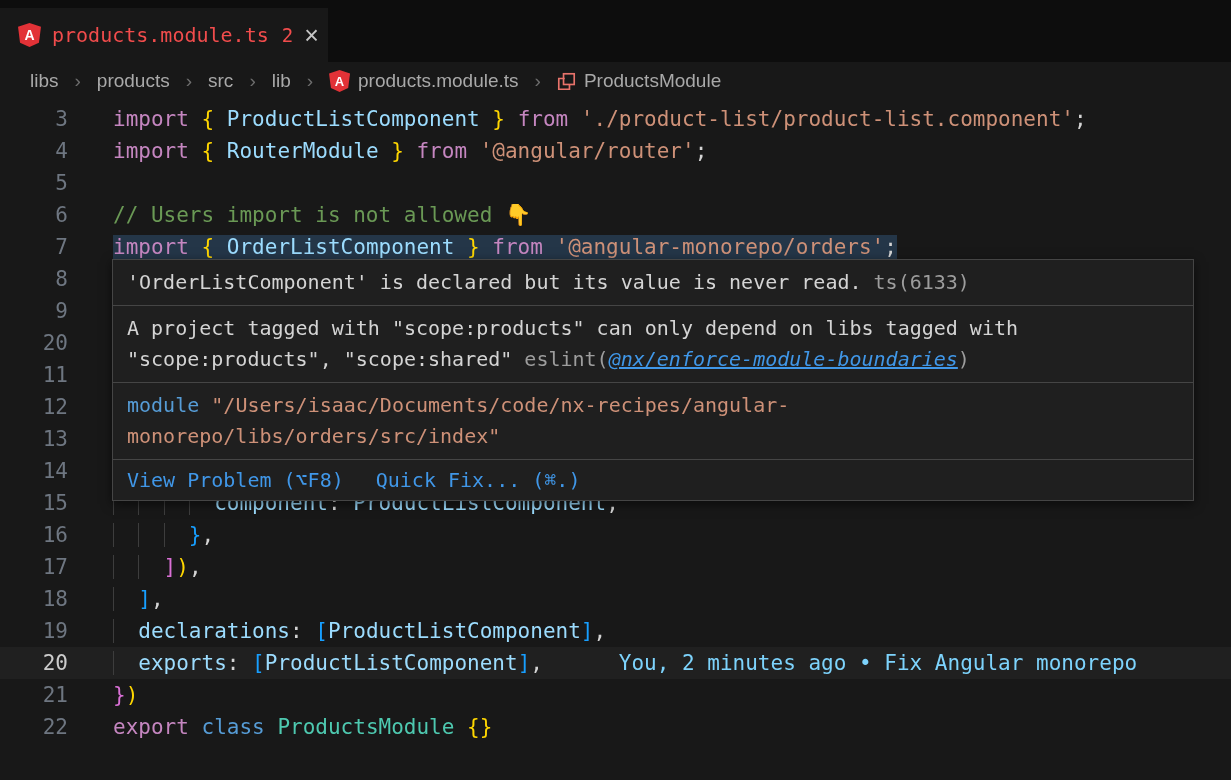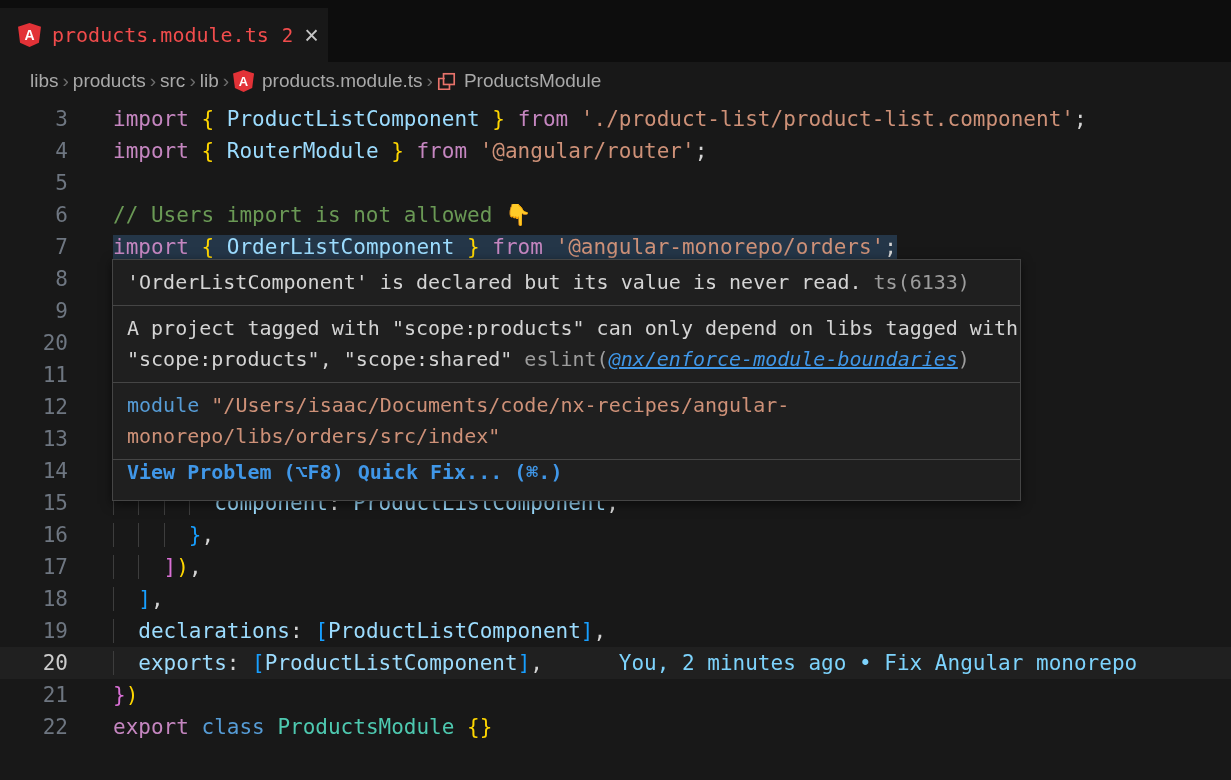--- a/index.html
+++ b/index.html
@@ -15,21 +15,21 @@
   .tab-badge { color:var(--error_red,#f14c4c); font-size:19px; margin-left:2px; }
   .tab-close { margin-left:auto; color:#c5c5c5; font-size:25px; line-height:1; cursor:pointer; font-family:"Liberation Sans",sans-serif; }
 
   .ng-icon { width:23px; height:24px; flex:none; background:var(--angular_red,#e23237);
     clip-path:polygon(50% 0,100% 16%,91% 82%,50% 100%,9% 82%,0 16%);
     color:#fff; display:flex; align-items:center; justify-content:center;
     font-family:"Liberation Sans",sans-serif; font-weight:bold; font-size:14px; }
   .ng-icon.sm { width:21px; height:22px; font-size:13px; }
 
   
-  .breadcrumbs { height:38px; background:#181818; display:flex; align-items:center; padding-left:30px; gap:4px;
+  .breadcrumbs { height:38px; background:#181818; display:flex; align-items:center; padding-left:30px; gap:16px;
     font-family:"Liberation Sans",sans-serif; font-size:19px; color:#a9a9a9; flex:none; }
   .bc-item { display:flex; align-items:center; gap:8px; cursor:pointer; white-space:nowrap; }
   .bc-sep { color:#6e6e6e; font-size:19px; }
   .sym-icon { flex:none; }
 
   
   .editor { position:relative; flex:1; padding-top:3px; background:#181818; }
   .line { display:flex; height:32px; line-height:32px; font-size:21px; white-space:pre; }
   .num { width:68px; text-align:right; color:#6e7681; flex:none; user-select:none; }
   .line.current { background:rgba(255,255,255,0.035); }
@@ -48,25 +48,25 @@
   .tk-cmt    { color:var(--comment_green,#6a9955); }
   .tk-b1     { color:var(--bracket_gold,#ffd700); }
   .tk-b2     { color:var(--bracket_pink,#da70d6); }
   .tk-b3     { color:var(--bracket_blue,#179fff); }
   .tk-fg     { color:#d4d4d4; }
   .tk-muted  { color:#9d9d9d; }
   .tk-link   { color:var(--link_blue,#3794ff); text-decoration:underline; cursor:pointer;font-style:italic; }
   .tk-ind    { background:repeating-linear-gradient(to right,#3d3d3d 0,#3d3d3d 1px,transparent 1px,transparent 2ch); }
 
   
-  .popup { position:absolute; left:112px; top:159px; width:909px; background:#1f1f1f;
+  .popup { position:absolute; left:112px; top:159px; width:1082px; background:#1f1f1f;
     border:1px solid #454545; box-shadow:0 3px 10px rgba(0,0,0,0.55); font-size:20px; z-index:5; }
   .pop-section { padding:7px 14px; border-bottom:1px solid #454545; }
   .pop-line { line-height:31px; color:#cccccc; white-space:pre; }
-  .pop-actions { display:flex; gap:14px; height:40px; padding:0 14px;font-weight:bold; }
+  .pop-actions { display:flex; gap:32px; align-items:center; height:40px; padding:0 14px; }
   .pop-action { color:var(--link_blue,#3794ff); cursor:pointer; white-space:nowrap; }
 </style>
 </head>
 <body>
 
 <div class="window">
 
   <div class="tabbar">
     <div class="tab">
       <span class="ng-icon">

